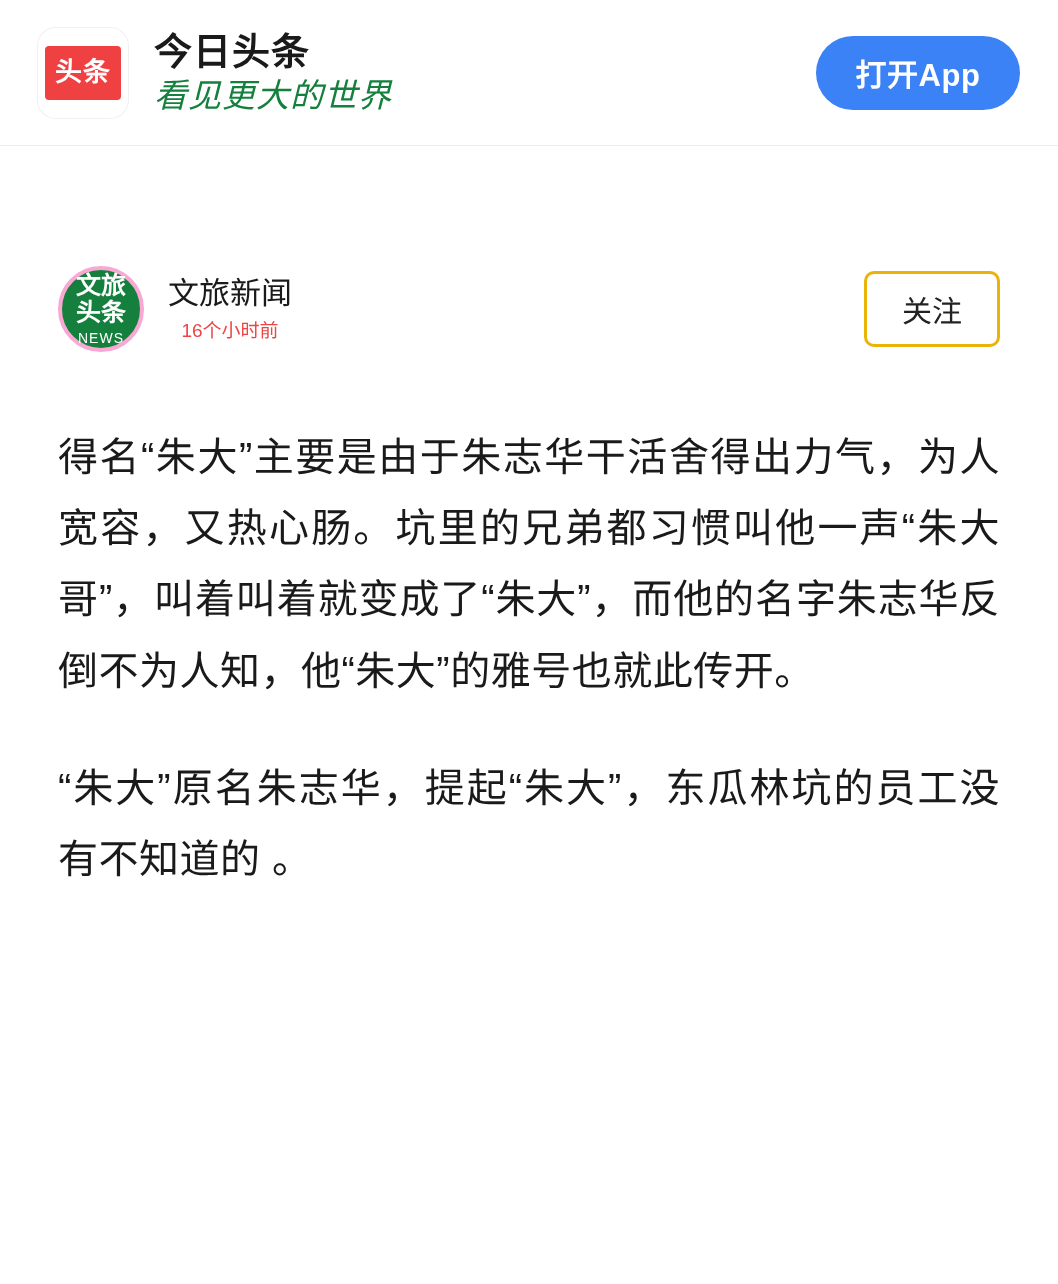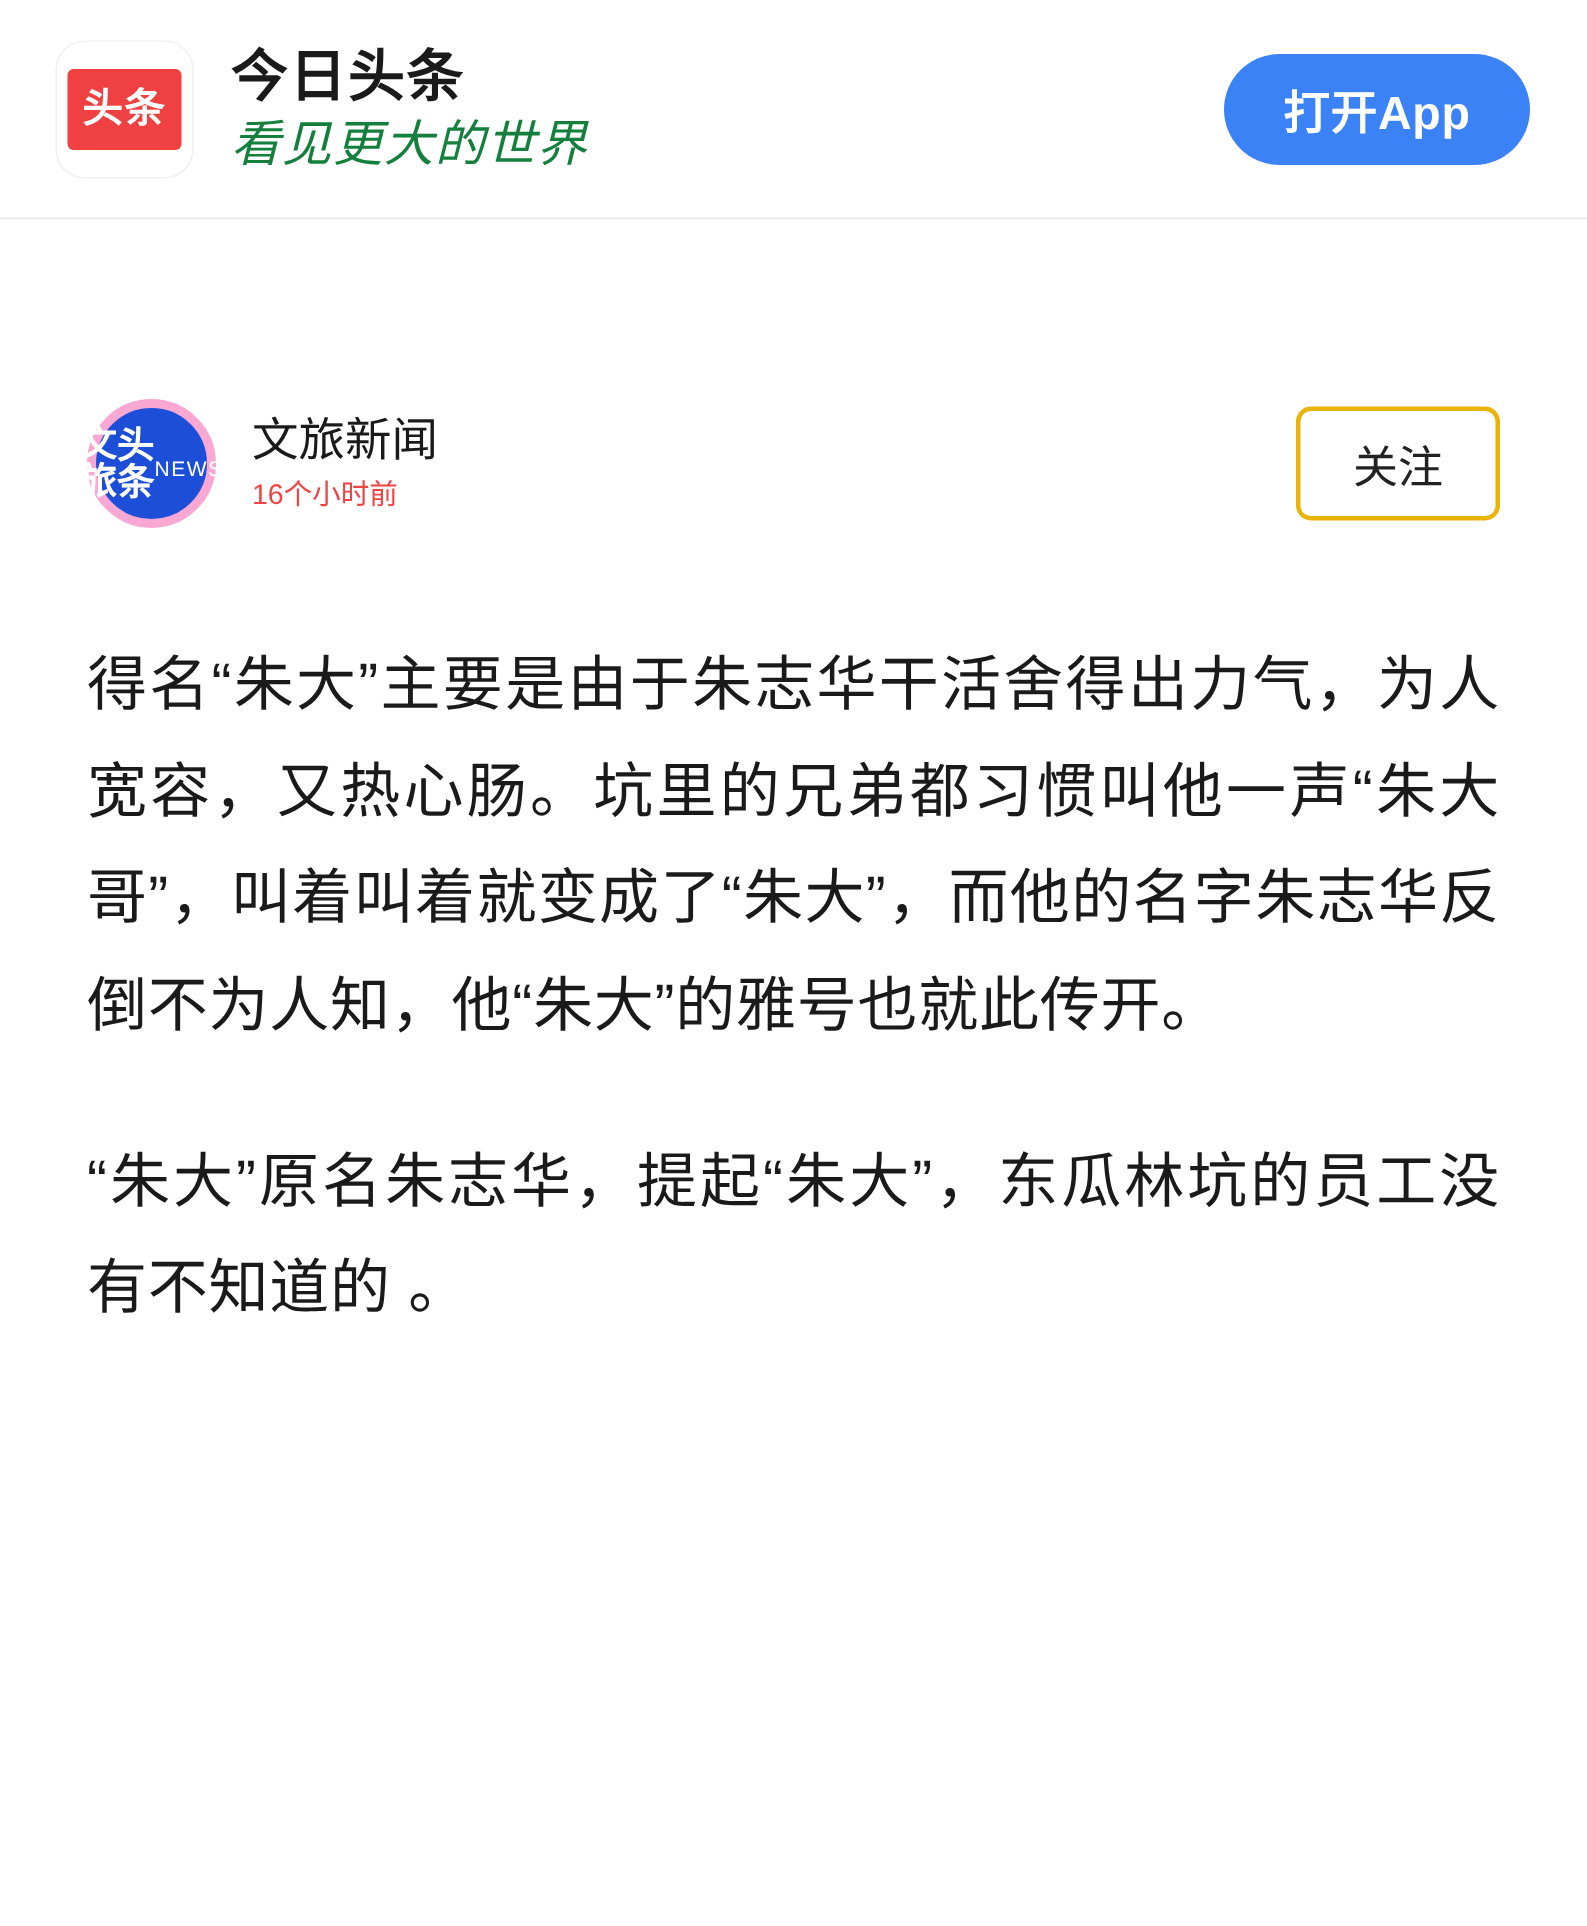--- a/index.html
+++ b/index.html
@@ -109,29 +109,29 @@
   .meta {
     display: flex;
     align-items: center;
     margin-top: 62px;
     position: relative;
   }
   .avatar {
     width: 86px;
     height: 86px;
     border-radius: 50%;
-    background: #1d4ed8;
+    background: #15803d;
     color: #ffffff;
     display: flex;
-    flex-direction: row;
+    flex-direction: column;
     align-items: center;
     justify-content: center;
     flex: none;
     box-sizing: border-box;
-    border: 6px solid #f9a8d4;
+    border: 4px solid #f9a8d4;
     line-height: 1;
   }
   .avatar .l1 {
     font-size: 25px;
     font-weight: 700;
     letter-spacing: 0px;
   }
   .avatar .l2 {
     font-size: 25px;
     font-weight: 700;
@@ -141,20 +141,21 @@
   .avatar .l3 {
     font-size: 14px;
     letter-spacing: 1px;
     margin-top: 6px;
   }
   .meta-text {
     margin-left: 24px;
     display: flex;
     flex-direction: column;
     gap: 12px;
+    text-align: center;
   }
   .source-name {
     font-size: 31px;
     color: #1a1a1a;
     line-height: 1;
   }
   .publish-time {
     font-size: 19px;
     color: #ef4444;
     line-height: 1;

